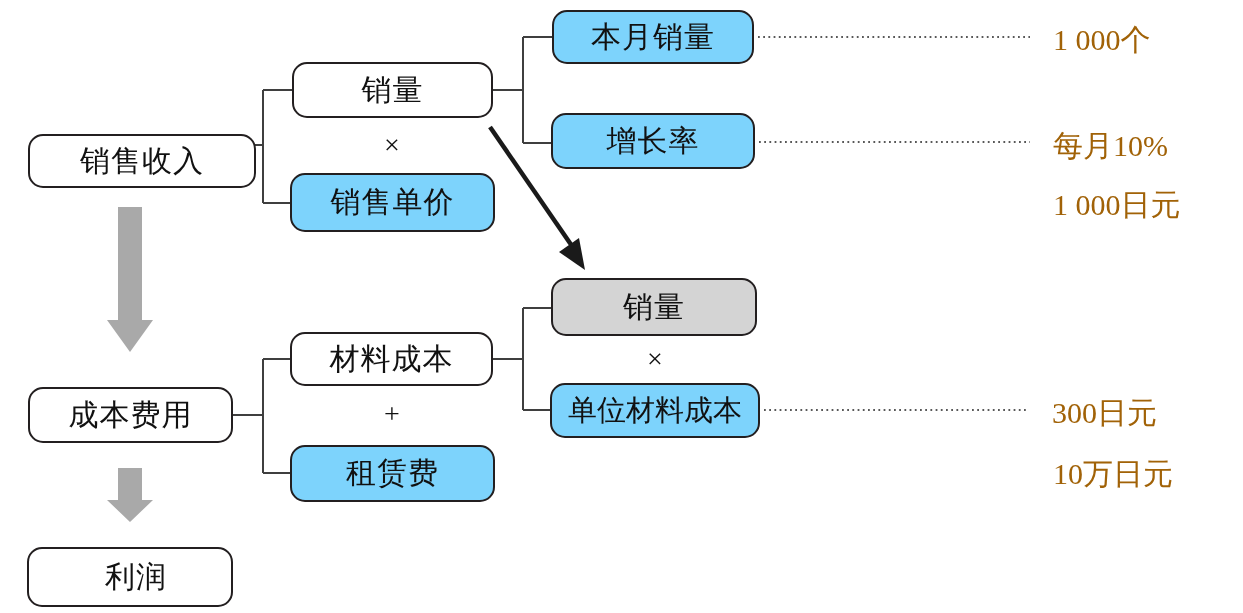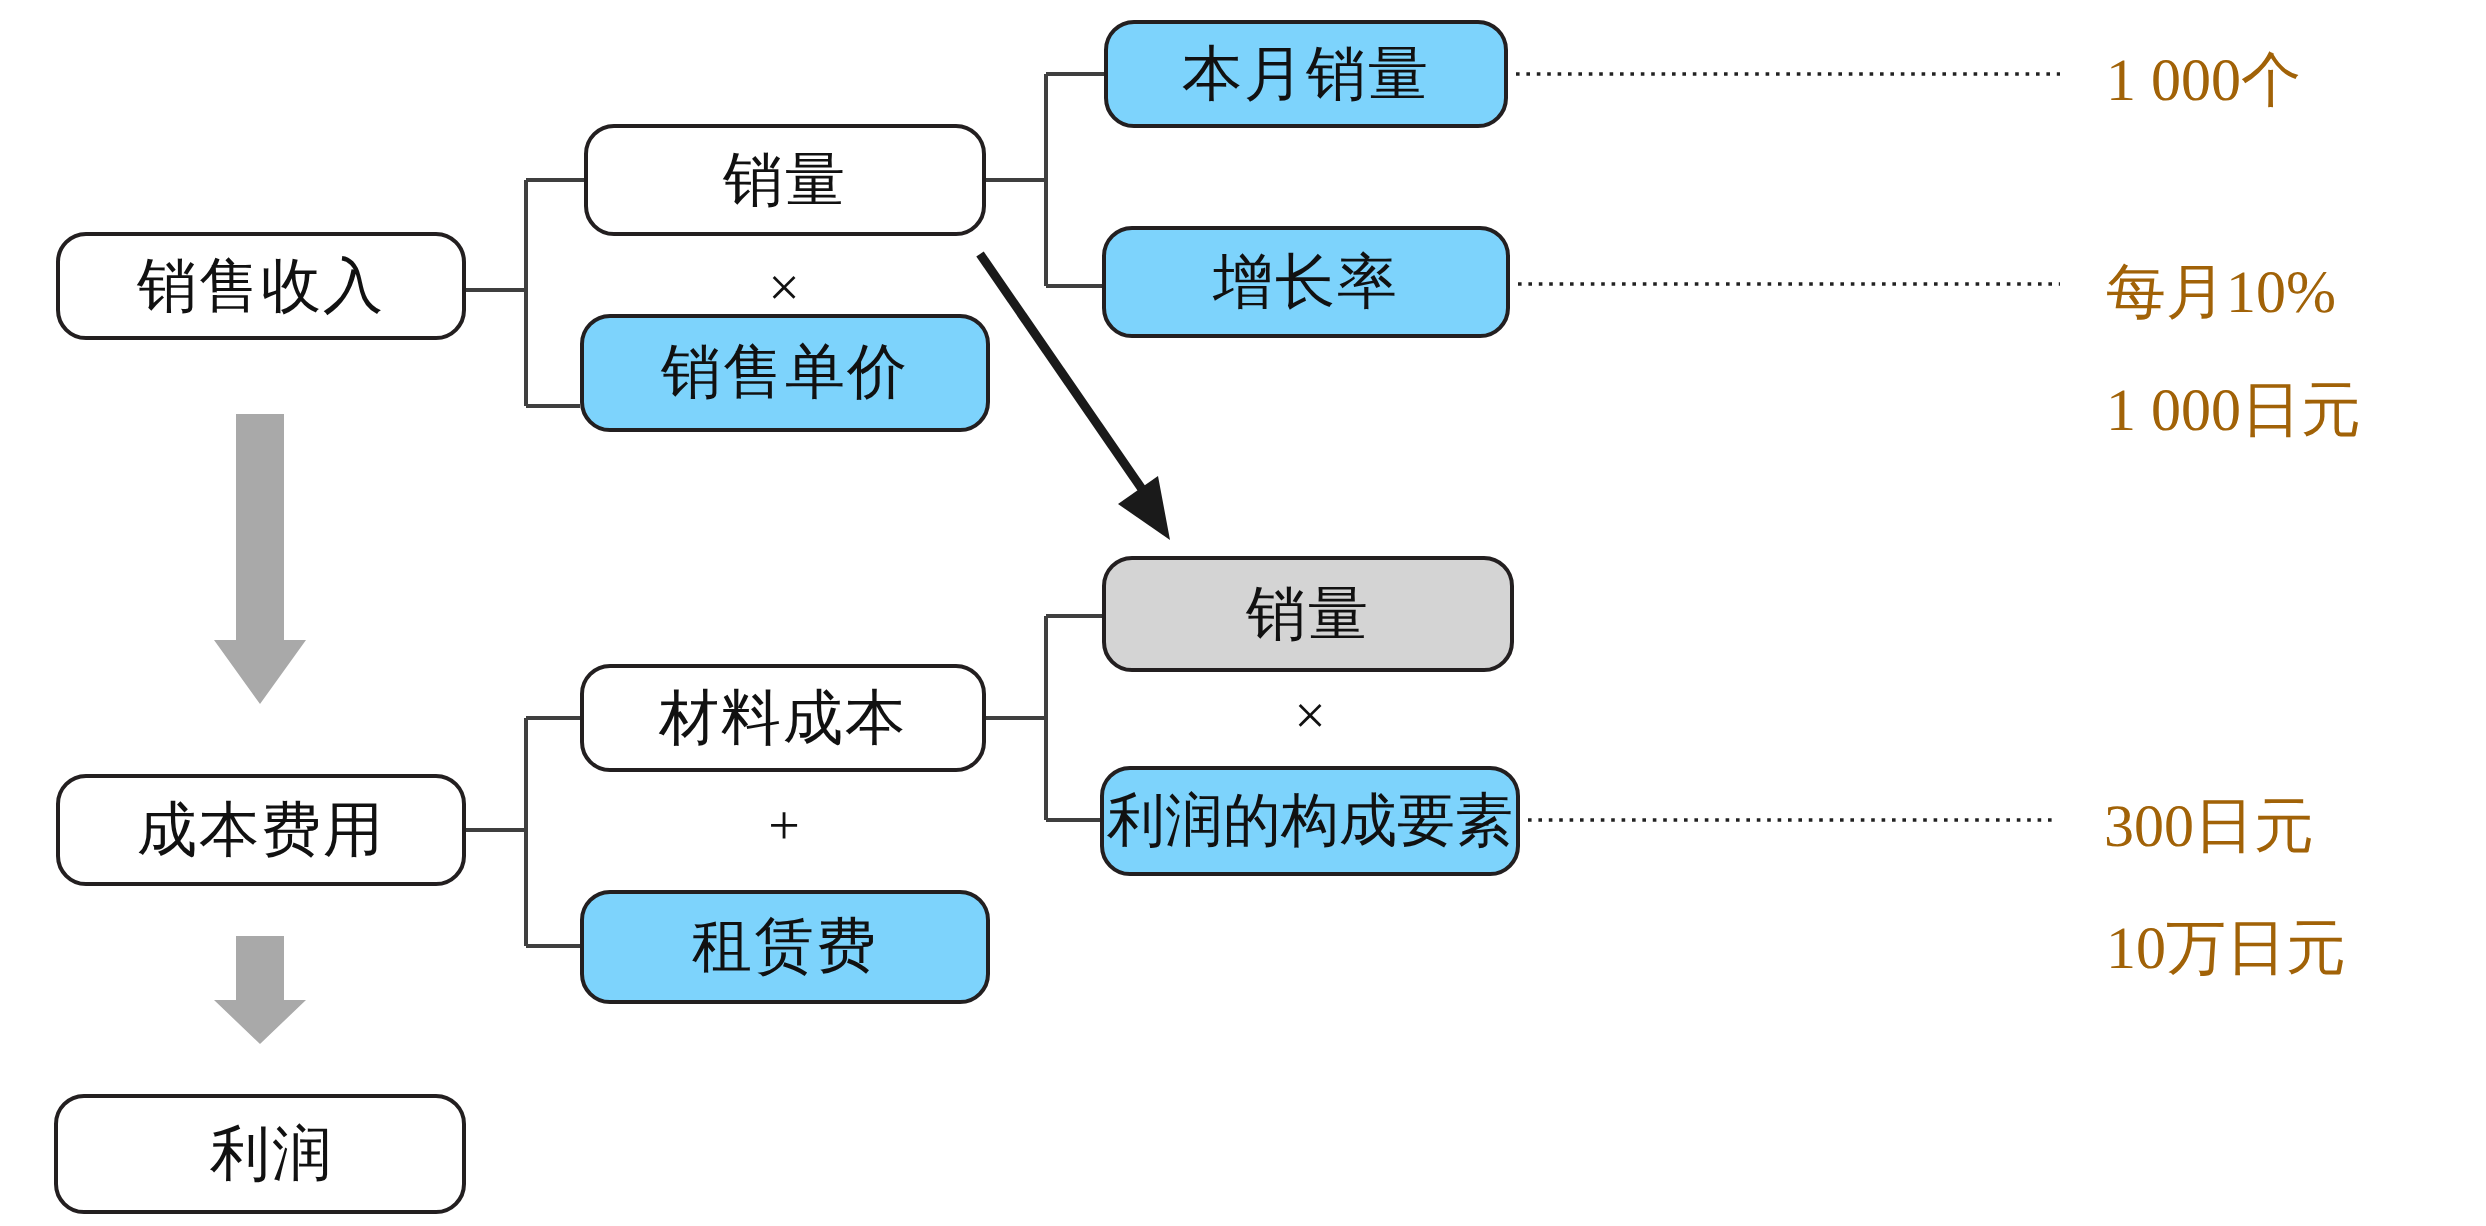--- a/index.html
+++ b/index.html
@@ -60,45 +60,45 @@
     <line x1="764" y1="410" x2="1028" y2="410" stroke="#222222" stroke-width="1.7" stroke-dasharray="1.8 3.4"></line>
 
     <polygon fill="#a9a9a9" points="118,207 142,207 142,320 153,320 130,352 107,320 118,320"></polygon>
 
     <polygon fill="#a9a9a9" points="118,468 142,468 142,500 153,500 130,522 107,500 118,500"></polygon>
 
     <line x1="490" y1="127" x2="572" y2="246" stroke="#1a1a1a" stroke-width="4.5"></line>
     <polygon fill="#1a1a1a" points="585,270 559,252 579,238"></polygon>
   </svg>
 
-  <div class="node" style="left:28px;top:116px;width:205px;height:54px;">销售收入</div>
+  <div class="node" style="left:28px;top:134px;width:228px;height:54px;">销售收入</div>
 
   <div class="node" style="left:292px;top:62px;width:201px;height:56px;">销量</div>
 
   <div class="op" style="left:362px;top:125px;">×</div>
 
-  <div class="node blue" style="left:290px;top:157px;width:205px;height:59px;">销售单价</div>
+  <div class="node blue" style="left:290px;top:173px;width:205px;height:59px;">销售单价</div>
 
   <div class="node blue" style="left:552px;top:10px;width:202px;height:54px;">本月销量</div>
 
   <div class="node blue" style="left:551px;top:113px;width:204px;height:56px;">增长率</div>
 
   <div class="node" style="left:28px;top:387px;width:205px;height:56px;">成本费用</div>
 
   <div class="node" style="left:290px;top:332px;width:203px;height:54px;">材料成本</div>
 
   <div class="op" style="left:362px;top:394px;">+</div>
 
   <div class="node blue" style="left:290px;top:445px;width:205px;height:57px;">租赁费</div>
 
   <div class="node gray" style="left:551px;top:278px;width:206px;height:58px;">销量</div>
 
   <div class="op" style="left:625px;top:339px;">×</div>
 
-  <div class="node blue tight" style="left:550px;top:383px;width:210px;height:55px;">利润的构成要素</div>
+  <div class="node blue tight" style="left:550px;top:383px;width:210px;height:55px;">单位材料成本</div>
 
   <div class="node" style="left:27px;top:547px;width:206px;height:60px;padding-left:12px;">利润</div>
 
 
   <div class="val" style="left:1053px;top:20px;">1 000个</div>
 
   <div class="val" style="left:1053px;top:126px;">每月10%</div>
 
   <div class="val" style="left:1053px;top:185px;">1 000日元</div>
 

